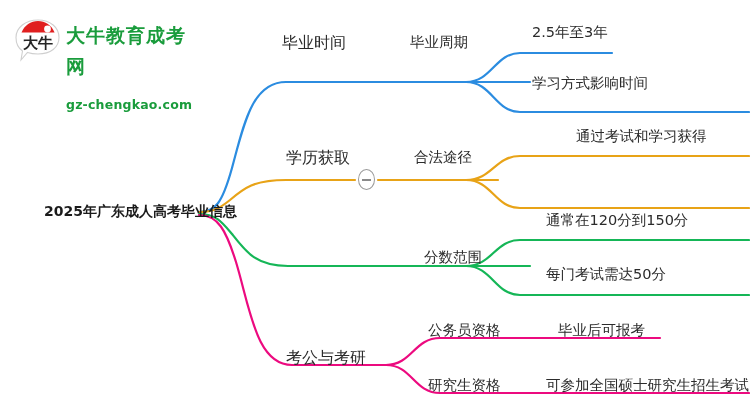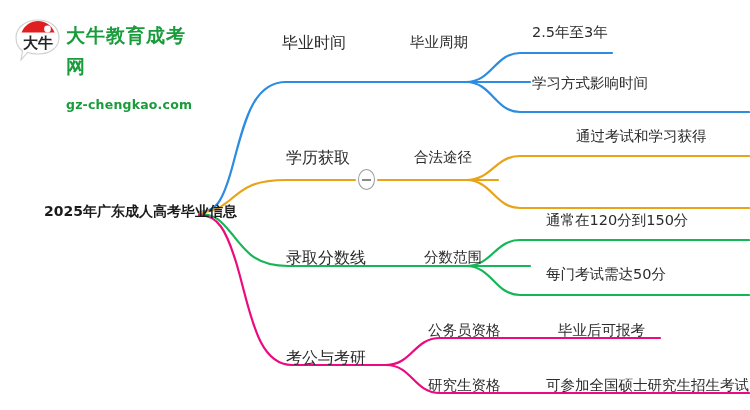--- a/index.html
+++ b/index.html
@@ -114,21 +114,20 @@
 
   <div class="node-label lvl1-label" style="left:282px;top:25px;">毕业时间</div>
   <div class="node-label lvl2-label" style="left:410px;top:25px;">毕业周期</div>
   <div class="node-label leaf-label" style="left:532px;top:15px;">2.5年至3年</div>
   <div class="node-label leaf-label" style="left:532px;top:66px;">学习方式影响时间</div>
 
   <div class="node-label lvl1-label" style="left:286px;top:140px;">学历获取</div>
   <div class="node-label lvl2-label" style="left:414px;top:140px;">合法途径</div>
   <div class="node-label leaf-label" style="left:532px;top:119px;margin-left:44px;">通过考试和学习获得</div>
 
-  <div class="node-label lvl1-label" style="left:286px;top:240px;">录取分数线</div>
   <div class="node-label lvl2-label" style="left:424px;top:240px;">分数范围</div>
   <div class="node-label leaf-label" style="left:546px;top:203px;">通常在120分到150分</div>
   <div class="node-label leaf-label" style="left:546px;top:257px;">每门考试需达50分</div>
 
   <div class="node-label lvl1-label" style="left:286px;top:340px;">考公与考研</div>
   <div class="node-label lvl2-label" style="left:428px;top:313px;">公务员资格</div>
   <div class="node-label lvl2-label" style="left:428px;top:368px;">研究生资格</div>
   <div class="node-label leaf-label" style="left:558px;top:313px;">毕业后可报考</div>
   <div class="node-label leaf-label" style="left:546px;top:368px;">可参加全国硕士研究生招生考试</div>
 

